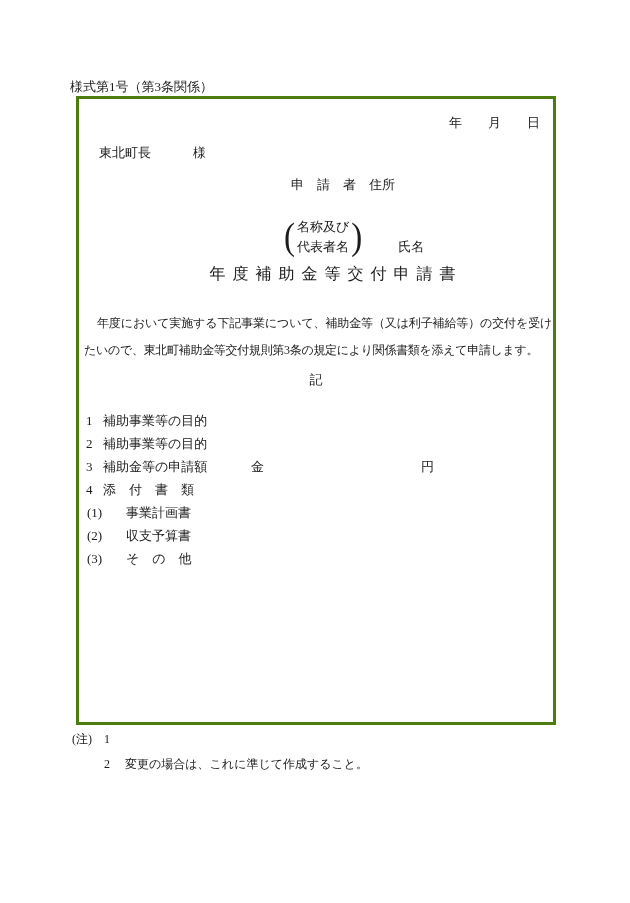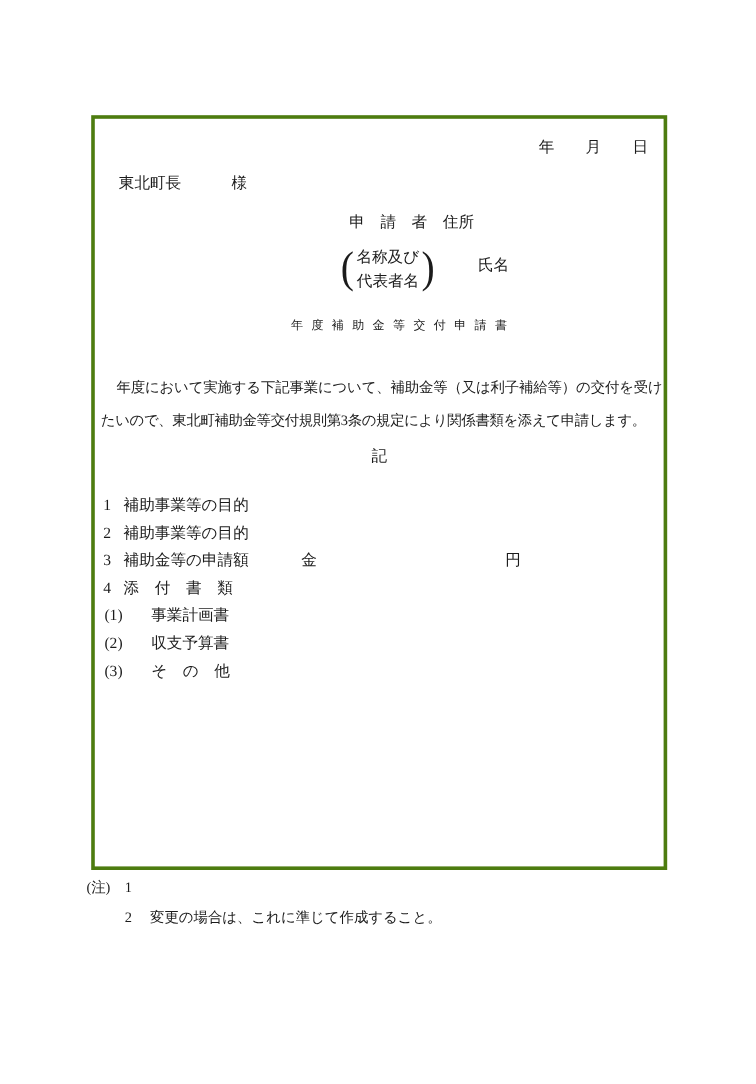--- a/index.html
+++ b/index.html
@@ -24,26 +24,26 @@
 
   .date-line { position: absolute; top: 15px; right: 13px; font-size: 13px; }
 
   .addressee-line { position: absolute; top: 45px; left: 20px; font-size: 13px; display: flex; align-items: baseline; font-family: Liberation Serif, serif; }
   .addressee-gap { display: inline-block; width: 42px; }
 
   .applicant-line { position: absolute; top: 77px; left: 212px; font-size: 13px; }
 
   .bracket-block { position: absolute; top: 102px; left: 205px; display: flex; align-items: center; font-size: 13px; }
   .paren { font-size: 33px; font-weight: 400; line-height: 1; transform: scaleY(1.12); transform-origin: center; }
-  .bracket-lines { display: flex; flex-direction: column; line-height: 20px; margin: 3px 2px; text-align: right; }
+  .bracket-lines { display: flex; flex-direction: column; line-height: 20px; margin: 16px 2px; }
   .name-label { align-self: flex-end; margin-left: 36px; margin-bottom: 17px; }
 
   .doc-title {
     position: absolute; top: 165px; left: 0; width: 100%;
-    text-align: center; font-size: 10px; letter-spacing: 7px;
+    text-align: center; font-size: 16px; letter-spacing: 7px;
     padding-left: 40px; box-sizing: border-box;
   }
 
   .body-par {
     position: absolute; top: 211px; left: 5px; width: 468px;
     font-size: 12px; letter-spacing: -0.3px;
     line-height: 27px; text-indent: 13px; text-align: justify;
   }
 
   .ki { position: absolute; top: 272px; left: 0; width: 100%; text-align: center; font-size: 13px; }
@@ -59,20 +59,21 @@
   .notes { position: absolute; left: 72px; top: 727px; font-size: 12px; }
   .note-row { display: flex; line-height: 25px; }
   .note-label { width: 32px; flex: 0 0 32px; }
   .note-num { width: 21px; flex: 0 0 21px; }
 </style>
 </head>
 <body>
 
 <div class="page">
 
+  <div class="form-label">様式第1号（第3条関係）</div>
 
   <div class="box">
 
     <div class="date-line">年　　月　　日</div>
 
     <div class="addressee-line">
       <span>東北町長</span>
       <span class="addressee-gap"></span>
       <span>様</span>
     </div>

